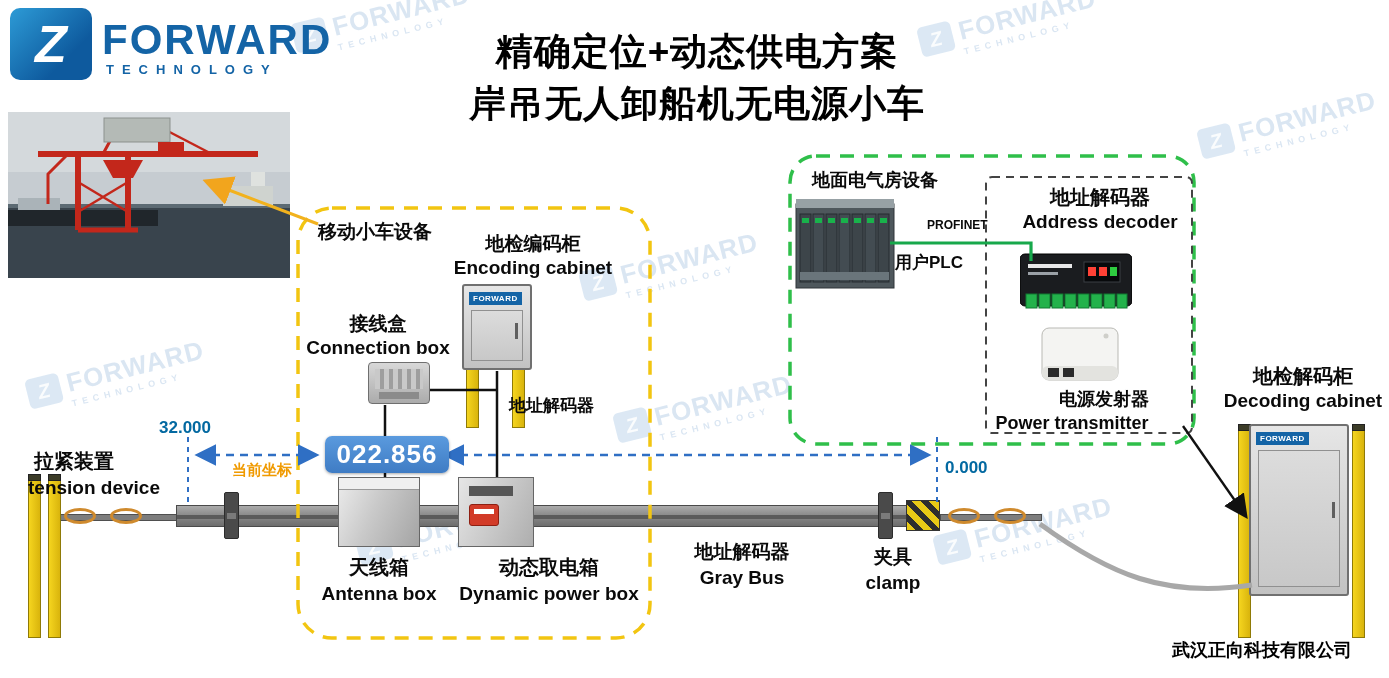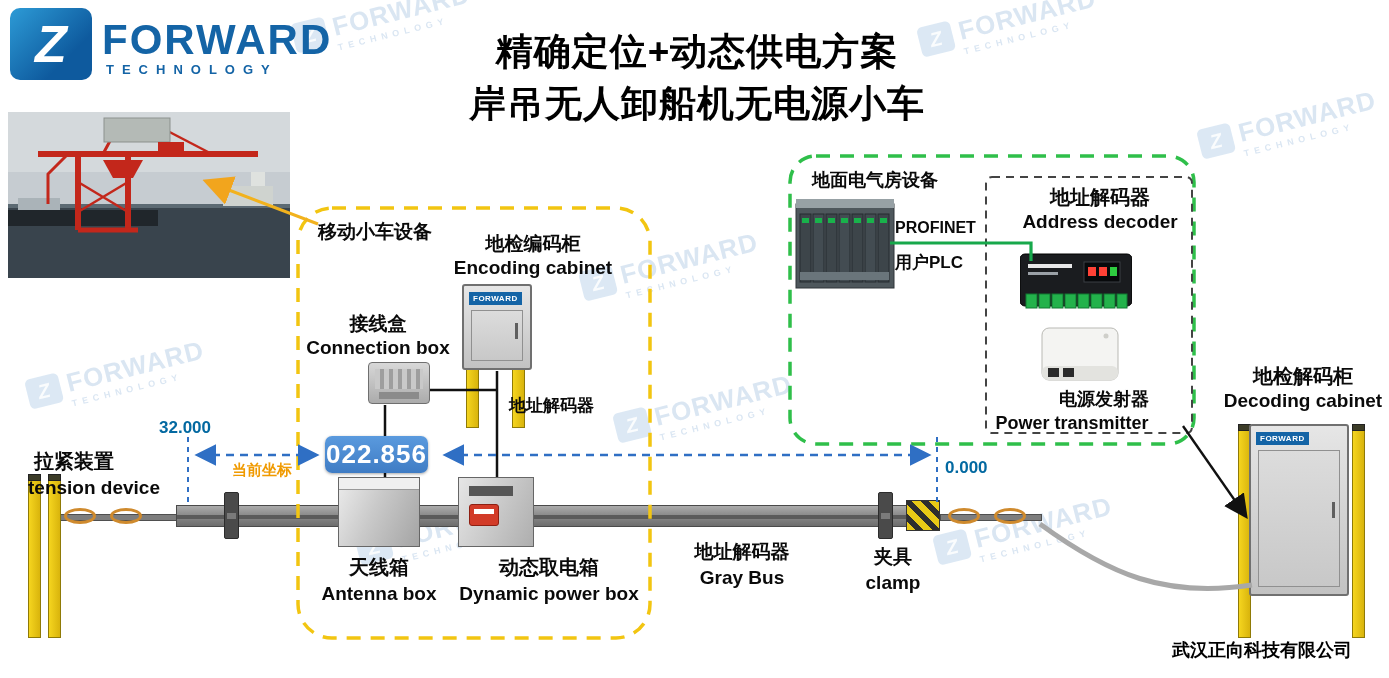--- a/index.html
+++ b/index.html
@@ -2,21 +2,21 @@
 <html><head>
 <meta charset="utf-8">
 <style>
   html,body{margin:0;padding:0;background:#fff;}
   *,*::before,*::after{box-sizing:border-box;}
   body{font-family:"Liberation Sans","DejaVu Sans",sans-serif;}
   #stage{position:relative;width:1389px;height:678px;background:#fff;overflow:hidden;}
   .abs{position:absolute;}
   .t{position:absolute;font-weight:700;color:#0a0a0a;white-space:nowrap;line-height:1.15;}
   .cx{transform:translateX(-50%);}
-  .f15{font-size:15px;}.f16{font-size:16px;}.f17{font-size:17px;}.f18{font-size:18px;}
+  .f15{font-size:15px;}.f16{font-size:12px;margin-left:32px;}.f17{font-size:17px;}.f18{font-size:18px;}
   .f19{font-size:19px;}.f20{font-size:20px;}
   .blue{color:#0369a1;}
   .orange{color:#f09a00;}
 
   
   .logo-mark{position:absolute;left:10px;top:8px;width:82px;height:72px;border-radius:10px;
     background:linear-gradient(135deg,#2d9bd6 0%,#0e5a9e 70%);display:flex;align-items:center;justify-content:center;
     color:#fff;font-size:52px;font-weight:800;font-style:italic;}
   .logo-brand{position:absolute;left:102px;top:16px;font-size:42px;font-weight:800;color:#1464a6;letter-spacing:2px;}
   .logo-sub{position:absolute;left:106px;top:62px;font-size:13px;font-weight:700;color:#1464a6;letter-spacing:8px;}
@@ -62,21 +62,21 @@
   .ant-box{position:absolute;left:338px;top:477px;width:82px;height:70px;border:1px solid #666;
     background:linear-gradient(115deg,#ececec 0%,#c9c9c9 45%,#a4a4a4 100%);}
   .ant-box::before{content:"";position:absolute;left:0;top:0;right:0;height:12px;background:#f0f0f0;border-bottom:1px solid #999;}
 
   .pwr-box{position:absolute;left:458px;top:477px;width:76px;height:70px;border:1px solid #666;
     background:linear-gradient(115deg,#e6e6e6,#aeaeae);}
   .pwr-slot{position:absolute;left:10px;top:8px;width:44px;height:10px;background:#565656;}
   .pwr-unit{position:absolute;left:10px;top:26px;width:30px;height:22px;background:#d23b28;border:1px solid #8e1f12;border-radius:3px;}
   .pwr-unit::before{content:"";position:absolute;left:4px;top:4px;width:20px;height:5px;background:#fff;}
 
-  .coord-display{position:absolute;left:325px;top:436px;width:103px;height:37px;border-radius:7px;
+  .coord-display{position:absolute;left:325px;top:436px;width:124px;height:37px;border-radius:7px;
     background:linear-gradient(180deg,#5a9ade,#3f7cc4);color:#fff;font-size:26px;font-weight:700;
     display:flex;align-items:center;justify-content:center;letter-spacing:1px;box-shadow:0 1px 3px rgba(0,0,0,.35);}
 
   .footer{position:absolute;left:1172px;top:638px;font-size:18px;font-weight:800;color:#000;white-space:nowrap;}
   svg.overlay{position:absolute;left:0;top:0;pointer-events:none;}
 </style>
 </head>
 <body>
 
 <div id="stage">

